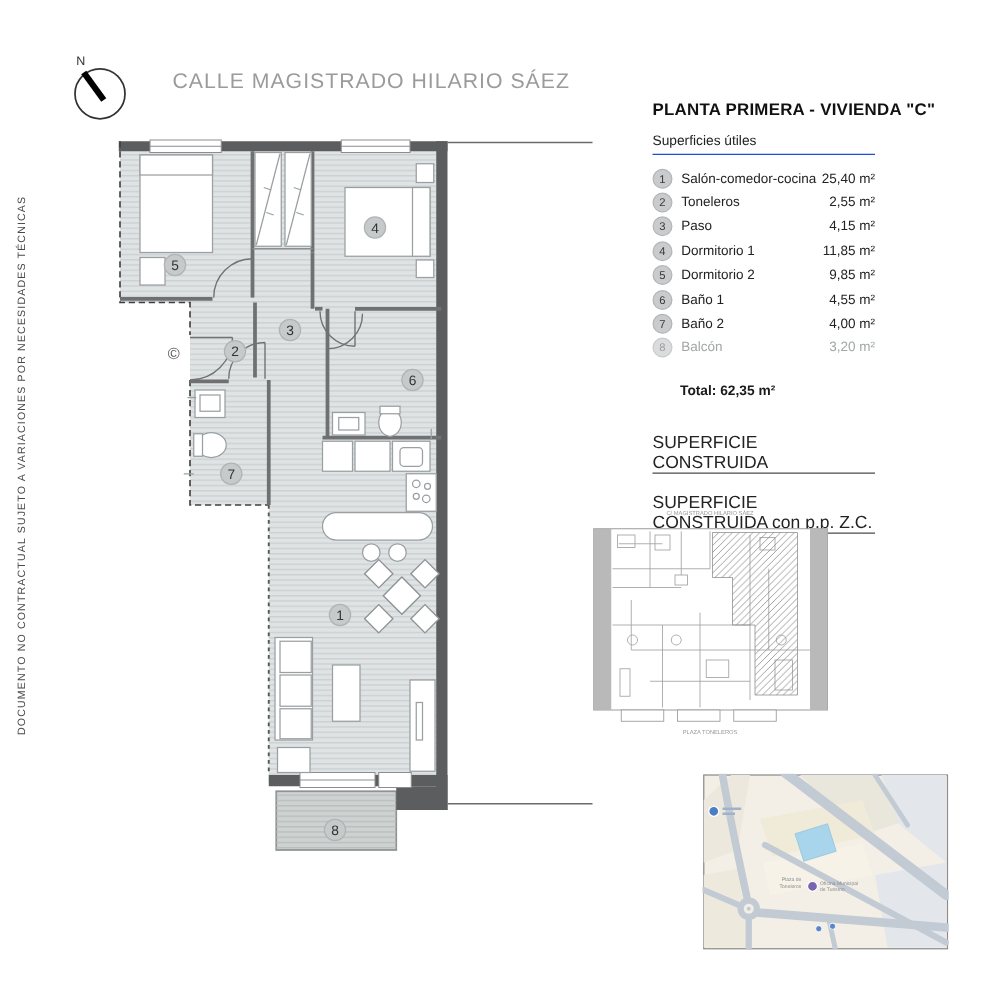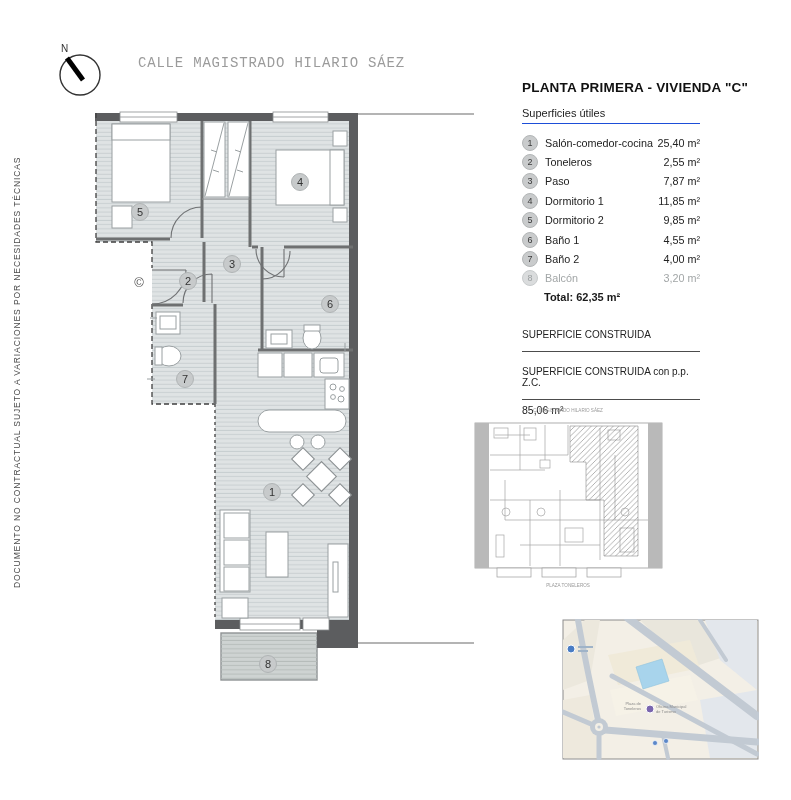--- a/index.html
+++ b/index.html
@@ -3,39 +3,39 @@
 <meta charset="utf-8">
 <style>
   html,body{margin:0;padding:0;background:#fff;}
   .stage{position:relative;width:791px;height:800px;background:#ffffff;
          font-family:"Liberation Sans",sans-serif;overflow:hidden;color:#1d1d1d;}
   
   .side-note{position:absolute;left:12px;top:243px;height:345px;
     writing-mode:vertical-rl;transform:rotate(180deg);
     font-size:8.5px;letter-spacing:.9px;color:#4a4a4a;white-space:nowrap;}
   
-  .street-label{position:absolute;left:138px;top:55px;font-size:14px;
-    color:#9b9b9b;letter-spacing:.8px;font-family:Liberation Mono, monospace;}
+  .street-label{position:absolute;left:138px;top:55px;font-size:17px;
+    color:#9b9b9b;letter-spacing:.8px;}
   
   .panel{position:absolute;left:522px;top:80px;width:245px;}
   .panel-title{font-size:13.5px;font-weight:bold;color:#111;letter-spacing:.2px;margin:0 0 12px 0;}
   .section-title{font-size:11px;color:#222;width:178px;border-bottom:1px solid #1d4ed8;
     padding-bottom:4px;margin-bottom:9px;}
   .rows{width:178px;}
   .row{display:flex;align-items:center;height:19.4px;font-size:10.8px;}
   .badge{width:14px;height:14px;border-radius:50%;background:#c9cbcc;border:1px solid #b3b6b7;
     color:#3a3a3a;font-size:9px;display:flex;align-items:center;justify-content:center;
     margin-right:7px;flex:0 0 auto;}
   .row .lbl{flex:1 1 auto;color:#222;}
   .row .val{color:#222;white-space:nowrap;}
   .row.muted .lbl,.row.muted .val{color:#a2a6a7;}
   .row.muted .badge{background:#dadcdd;color:#9b9fa0;border-color:#c8cbcc;}
-  .total-line{font-size:11px;font-weight:bold;color:#1a1a1a;margin:3px 0 0 22px;}
+  .total-line{font-size:11px;font-weight:bold;color:#1a1a1a;margin:19px 0 0 22px;}
   .constr{margin-top:26px;width:178px;}
-  .constr .cap{font-size:10px;color:#222;border-bottom:1.5px solid #4c4c4c;padding-bottom:11px;}
+  .constr .cap{font-size:14px;color:#222;border-bottom:1.5px solid #4c4c4c;padding-bottom:1px;}
   .constr .val{font-size:10.5px;color:#222;padding-top:4px;}
   .constr + .constr{margin-top:14px;}
   svg text{font-family:"Liberation Sans",sans-serif;}
 </style>
 </head>
 <body>
 
 <div class="stage">
 
   <div class="side-note">DOCUMENTO NO CONTRACTUAL SUJETO A VARIACIONES POR NECESIDADES TÉCNICAS</div>
@@ -226,21 +226,21 @@
           <div class="val">25,40 m²</div>
         </div>
         <div class="row">
           <div class="badge">2</div>
           <div class="lbl">Toneleros</div>
           <div class="val">2,55 m²</div>
         </div>
         <div class="row">
           <div class="badge">3</div>
           <div class="lbl">Paso</div>
-          <div class="val">7,87 m²</div>
+          <div class="val">4,15 m²</div>
         </div>
         <div class="row">
           <div class="badge">4</div>
           <div class="lbl">Dormitorio 1</div>
           <div class="val">11,85 m²</div>
         </div>
         <div class="row">
           <div class="badge">5</div>
           <div class="lbl">Dormitorio 2</div>
           <div class="val">9,85 m²</div>

